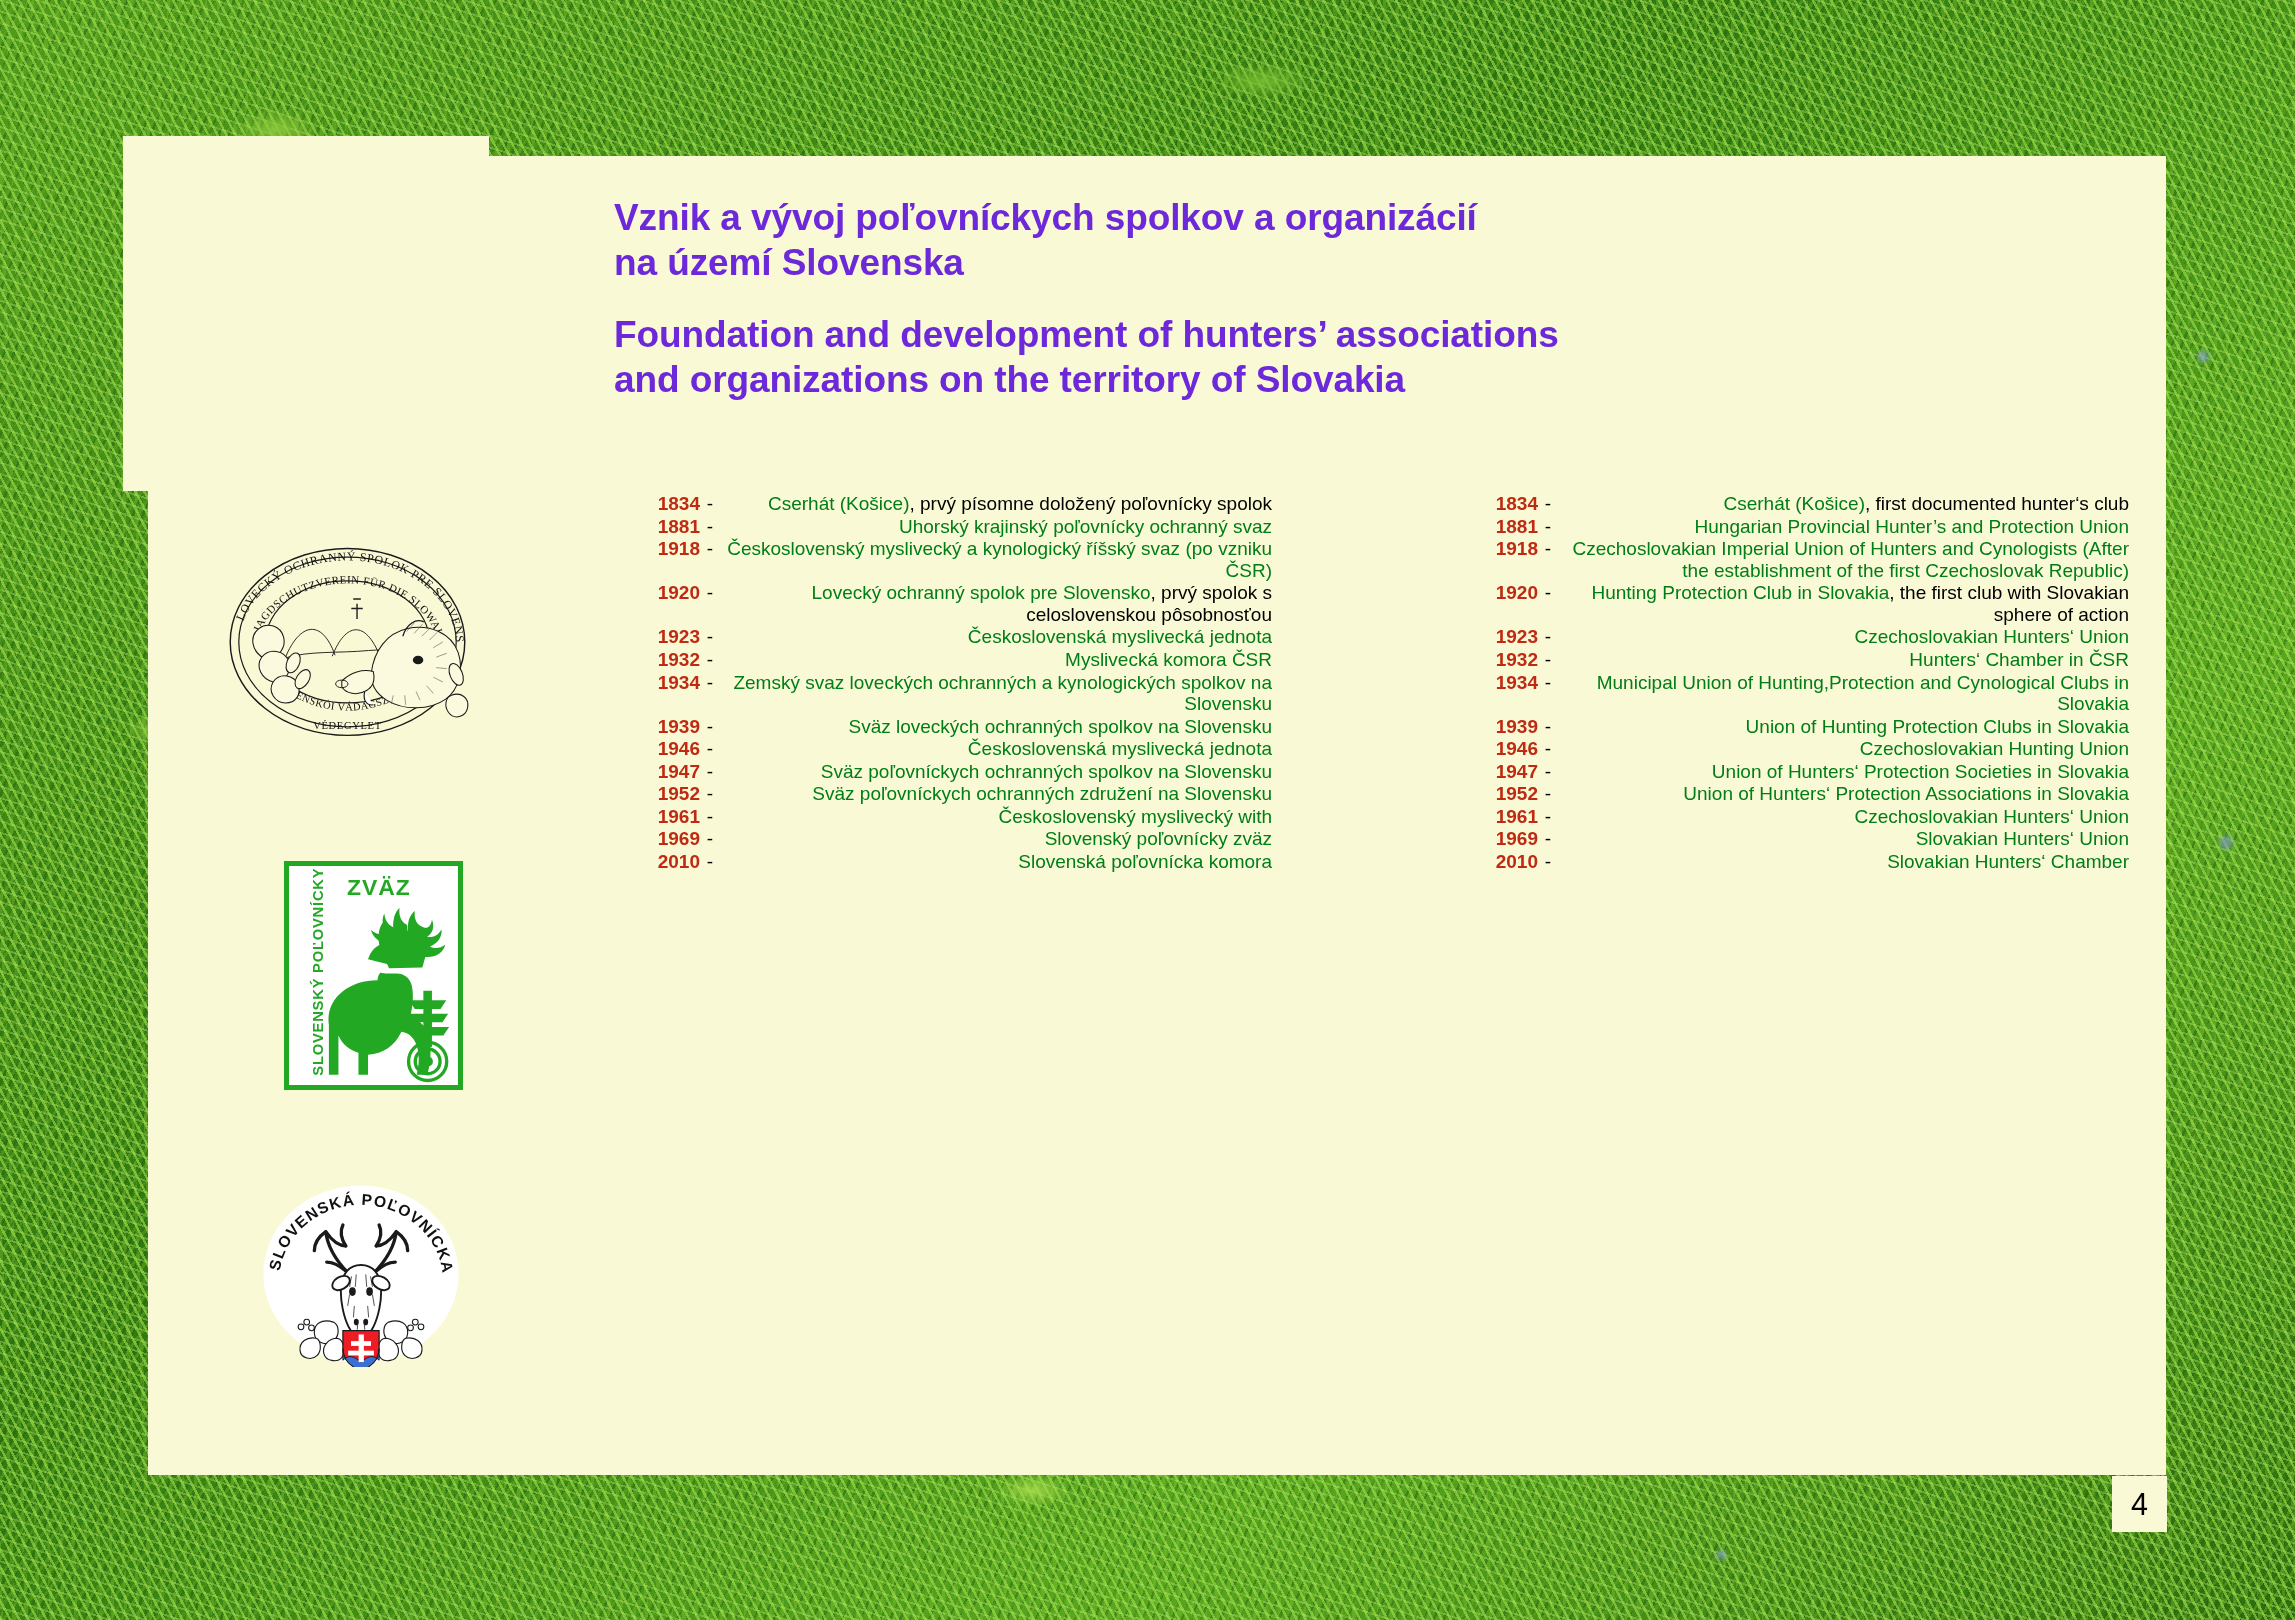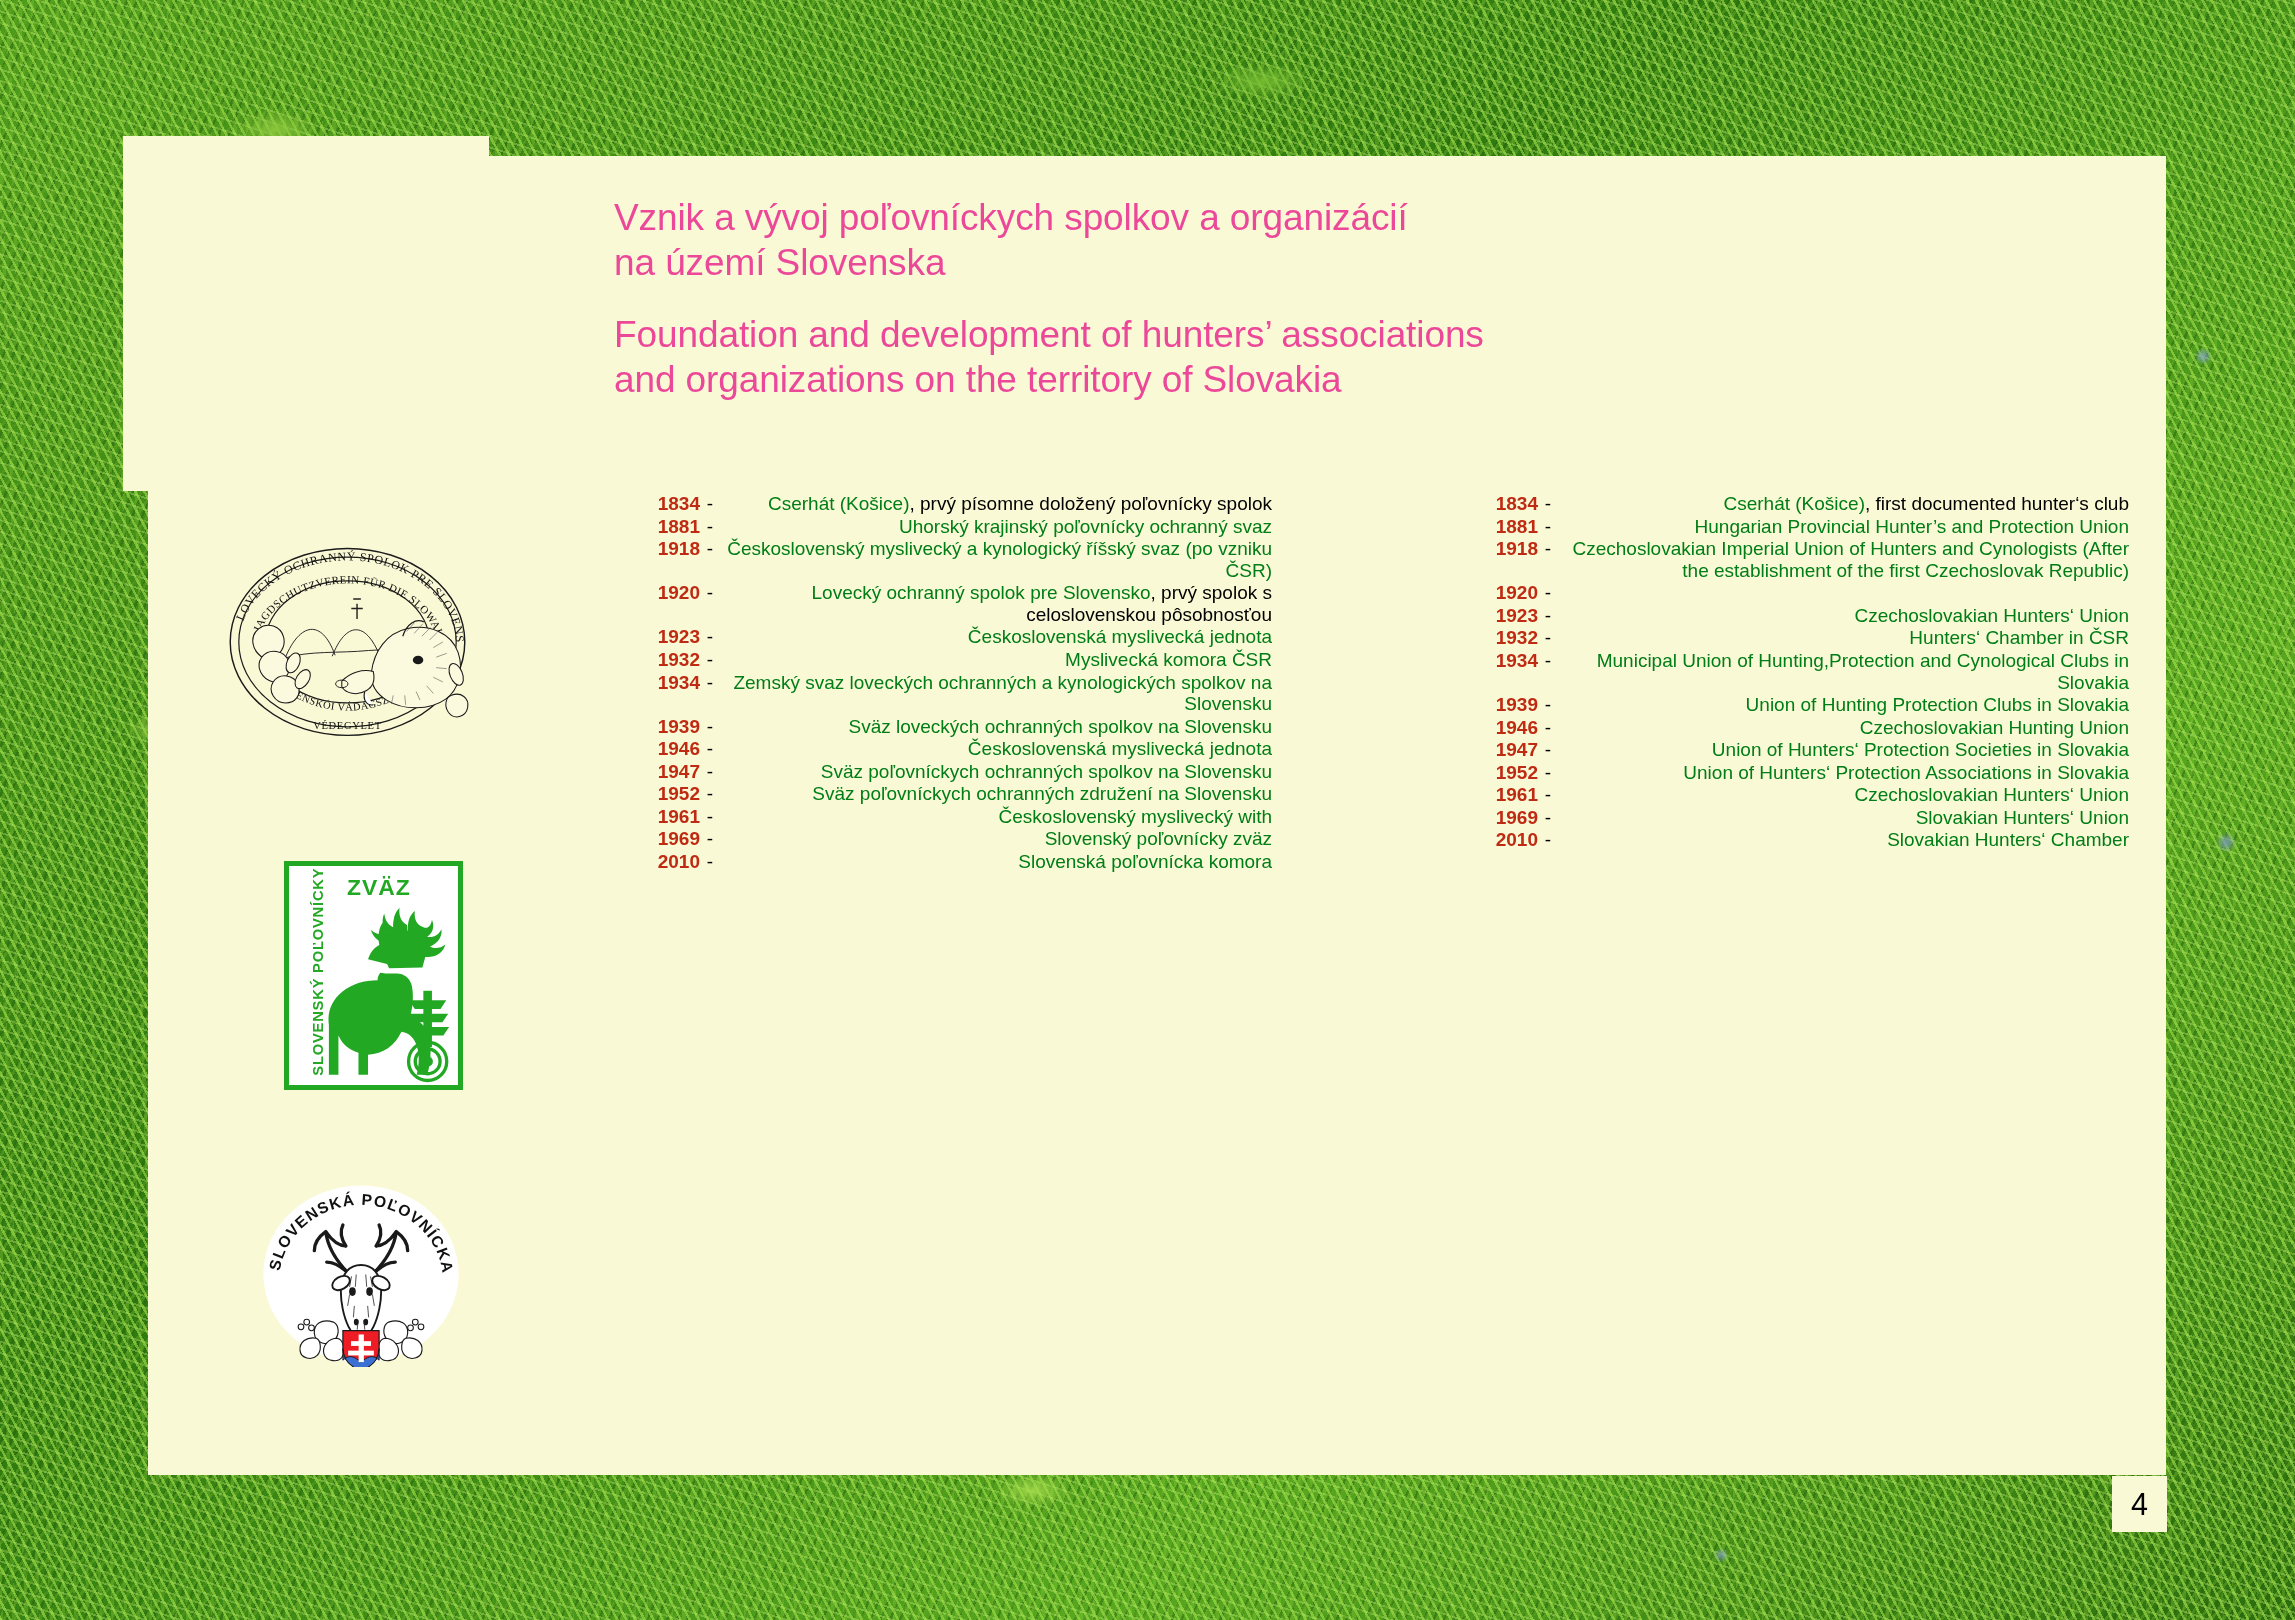--- a/index.html
+++ b/index.html
@@ -39,21 +39,21 @@
   #badge-box { left: 123px; top: 136px; width: 366px; height: 355px; }
   #main-panel { left: 148px; top: 156px; width: 2018px; height: 1319px; }
   #page-box {
     left: 2112px; top: 1476px; width: 55px; height: 56px;
     display: flex; align-items: center; justify-content: center;
   }
   #page-num { font-size: 30.5px; color: #000; }
 
   
   #header { position: absolute; left: 614px; top: 195px; width: 1287px; }
-  .title-blk { color: #ec4899; font-weight: normal; font-size: 37px; line-height: 1.22; letter-spacing: -0.1px;}
+  .title-blk { color: #6d28d9; font-weight: bold; font-size: 37px; line-height: 1.22; letter-spacing: -0.1px;}
   .title-blk.second { margin-top: 27px; }
 
   
   #badge-art { position: absolute; left: 172px; top: 151px; width: 267px; height: 315px; }
 
   
   #logo-oval  { position: absolute; left: 214px; top: 538px;  width: 267px; height: 205px; }
   #logo-zvaz  { position: absolute; left: 284px; top: 861px;  width: 179px; height: 229px; }
   #logo-komora{ position: absolute; left: 261px; top: 1181px;  width: 200px; height: 186px; }
 
@@ -398,20 +398,21 @@
       <span class="txt"><span class="grn">Hungarian Provincial Hunter’s and Protection Union</span></span>
     </div>
     <div class="entry">
       <span class="year">1918</span>
       <span class="dash">-</span>
       <span class="txt"><span class="grn">Czechoslovakian Imperial Union of Hunters and Cynologists (After the establishment of the first Czechoslovak Republic)</span></span>
     </div>
     <div class="entry">
       <span class="year">1920</span>
       <span class="dash">-</span>
+      <span class="txt"><span class="grn">Hunting Protection Club in Slovakia</span><span class="blk">, the first club with Slovakian sphere of action</span></span>
     </div>
     <div class="entry">
       <span class="year">1923</span>
       <span class="dash">-</span>
       <span class="txt"><span class="grn">Czechoslovakian Hunters‘ Union</span></span>
     </div>
     <div class="entry">
       <span class="year">1932</span>
       <span class="dash">-</span>
       <span class="txt"><span class="grn">Hunters‘ Chamber in ČSR</span></span>

